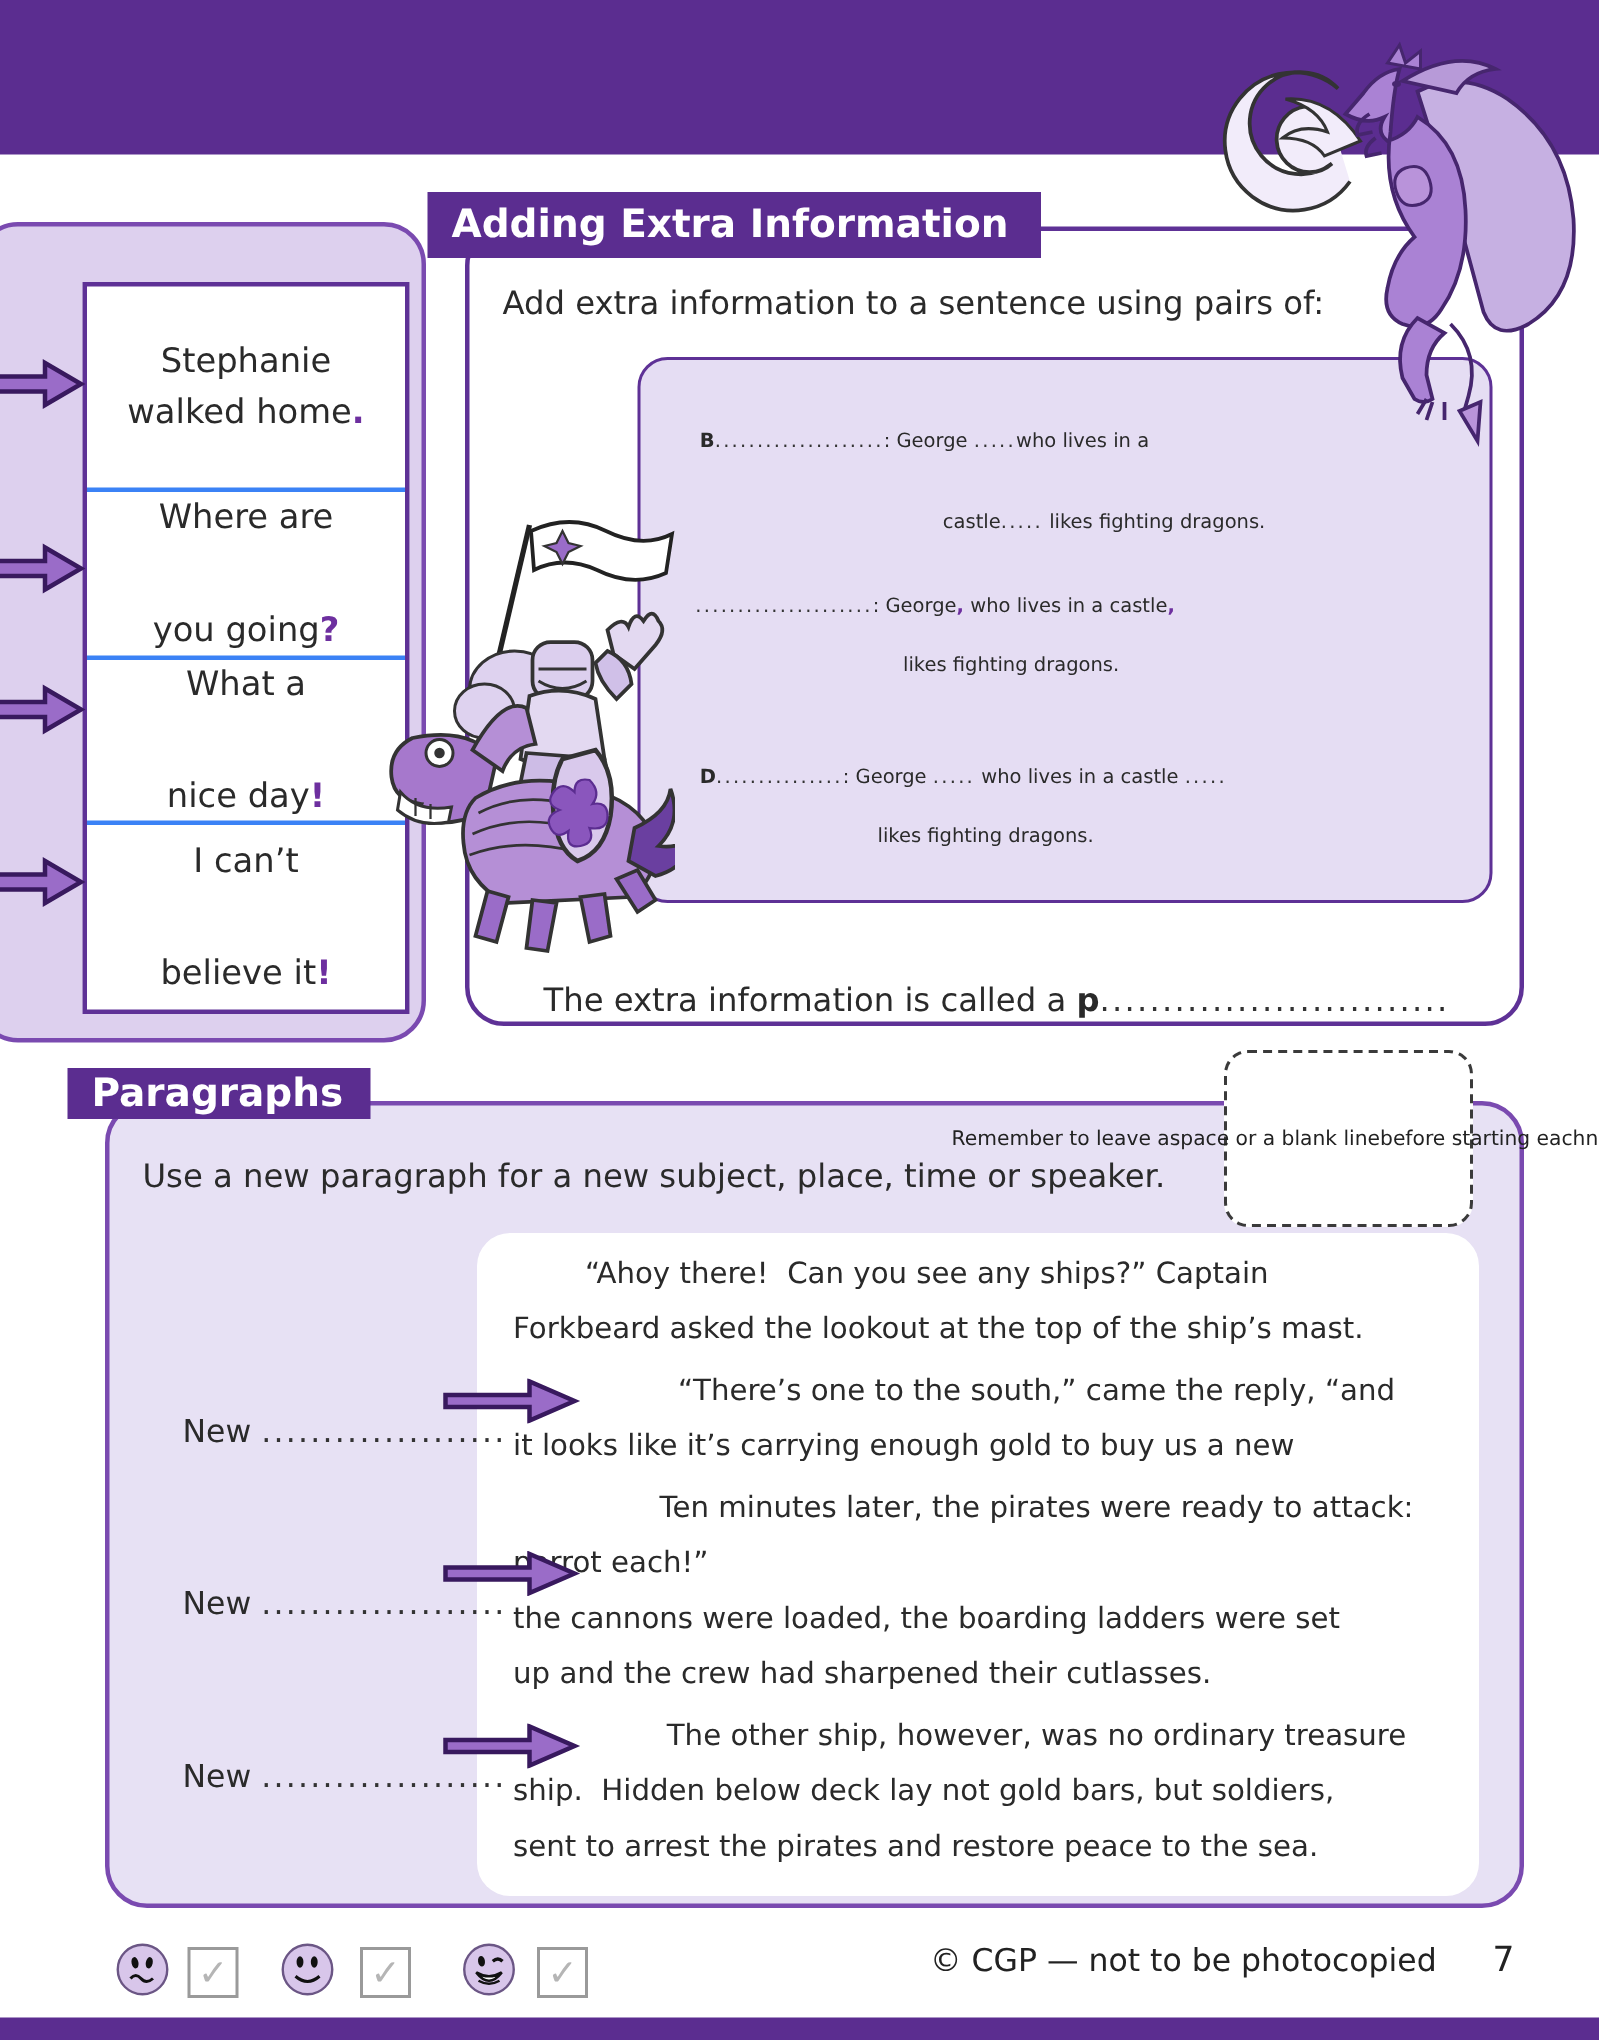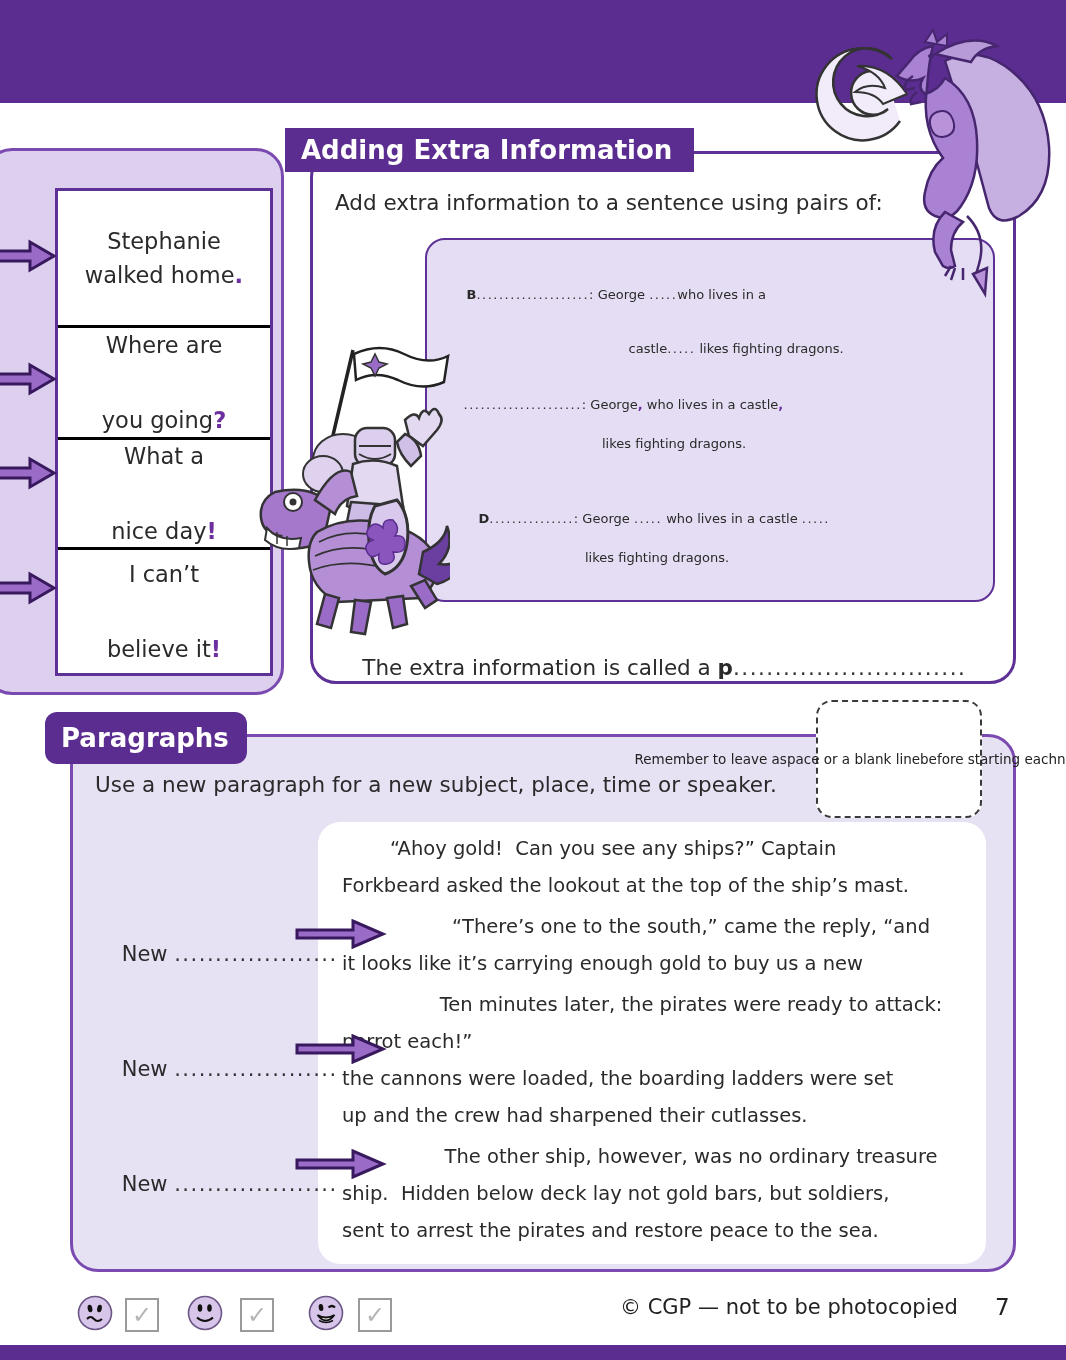--- a/index.html
+++ b/index.html
@@ -8,26 +8,26 @@
   .abs{position:absolute;}
   .top-band{left:0;top:0;width:1066px;height:103px;background:#5b2d90;z-index:1;}
   .bottom-band{left:0;top:1345px;width:1066px;height:15px;background:#5b2d90;z-index:1;}
 
   .sidebar-panel{left:-16px;top:148px;width:294px;height:541px;background:#ddd0ee;
                  border:3px solid #7a4ab0;border-radius:28px;z-index:2;}
   .sentence-box{left:55px;top:188px;width:212px;height:482px;background:#fff;
                 border:3px solid #5e3196;z-index:3;display:flex;flex-direction:column;}
   .cell{display:flex;flex-direction:column;justify-content:center;align-items:center;
         font-size:22.5px;line-height:34px;text-align:center;}
-  .cell + .cell{border-top:3px solid #000000;gap:41px;}
+  .cell + .cell{border-top:3px solid #3b82f6;gap:41px;}
 
   .section-header{background:#5b2d90;color:#fff;font-weight:bold;z-index:4;
                   display:flex;align-items:center;padding-left:16px;}
   .adding-header{left:285px;top:128px;width:393px;height:44px;font-size:26px;}
-  .paragraphs-header{left:45px;top:712px;width:186px;height:52px;font-size:26px;border-radius:12px;}
+  .paragraphs-header{left:45px;top:712px;width:186px;height:34px;font-size:26px;}
 
   .main-box{left:310px;top:151px;width:700px;height:527px;background:#fff;
             border:3px solid #5e3196;border-radius:26px;z-index:3;}
   .instruction{font-size:21.5px;z-index:4;white-space:pre;}
   .example-box{left:425px;top:238px;width:566px;height:360px;background:#e5ddf3;
                border:2px solid #5e3196;border-radius:20px;z-index:4;}
   .exline{font-size:13px;z-index:5;white-space:pre;}
   .dots{letter-spacing:1.5px;color:#333;}
   .accent{color:#6d2f9f;font-weight:bold;}
   .bl{font-weight:bold;}
@@ -125,21 +125,21 @@
   <div class="abs exline" style="left:450px;top:272px;">
     <span class="bl">B</span><span class="dots">....................</span><span>:</span><span> George </span><span class="dots">.....</span><span>who lives in a</span>
   </div>
   <div class="abs exline" style="left:612px;top:326px;">
     <span>castle</span><span class="dots">.....</span><span> likes fighting dragons.</span>
   </div>
   <div class="abs exline" style="left:447px;top:382px;">
     <span class="dots">.....................</span><span>:</span><span> George</span><span class="accent">,</span><span> who lives in a castle</span><span class="accent">,</span>
   </div>
   <div class="abs exline" style="left:602px;top:436px;">likes fighting dragons.</div>
-  <div class="abs exline" style="left:462px;top:496px;">
+  <div class="abs exline" style="left:450px;top:496px;">
     <span class="bl">D</span><span class="dots">...............</span><span>:</span><span> George </span><span class="dots">.....</span><span> who lives in a castle </span><span class="dots">.....</span>
   </div>
   <div class="abs exline" style="left:585px;top:550px;">likes fighting dragons.</div>
 
   <div class="abs called-line">
     <span>The extra information is called a </span><span class="bl">p</span><span class="dots">...........................</span><span>.</span>
   </div>
 
   <svg class="abs" style="left:255px;top:342px;width:195px;height:295px;z-index:6;" viewBox="0 0 195 295">
     <line x1="98" y1="8" x2="60" y2="170" stroke="#222" stroke-width="3.5"></line>
@@ -177,21 +177,21 @@
 
   <div class="abs burst">
     <div>Remember to leave a</div>
     <div>space or a blank line</div>
     <div>before starting each</div>
     <div>new paragraph.</div>
   </div>
 
   <div class="abs story-box"></div>
   <div class="abs story">
-    <div class="line ind1">“Ahoy gold!  Can you see any ships?” Captain</div>
+    <div class="line ind1">“Ahoy there!  Can you see any ships?” Captain</div>
     <div class="line">Forkbeard asked the lookout at the top of the ship’s mast.</div>
     <div class="line ind2 gap">“There’s one to the south,” came the reply, “and</div>
     <div class="line">it looks like it’s carrying enough gold to buy us a new</div>
     <div class="line ind2 gap">Ten minutes later, the pirates were ready to attack:</div>
     <div class="line">parrot each!”</div>
     <div class="line">the cannons were loaded, the boarding ladders were set</div>
     <div class="line">up and the crew had sharpened their cutlasses.</div>
     <div class="line ind2 gap">The other ship, however, was no ordinary treasure</div>
     <div class="line">ship.  Hidden below deck lay not gold bars, but soldiers,</div>
     <div class="line">sent to arrest the pirates and restore peace to the sea.</div>

